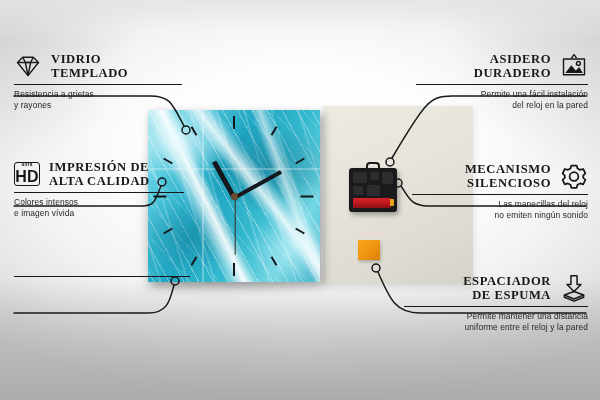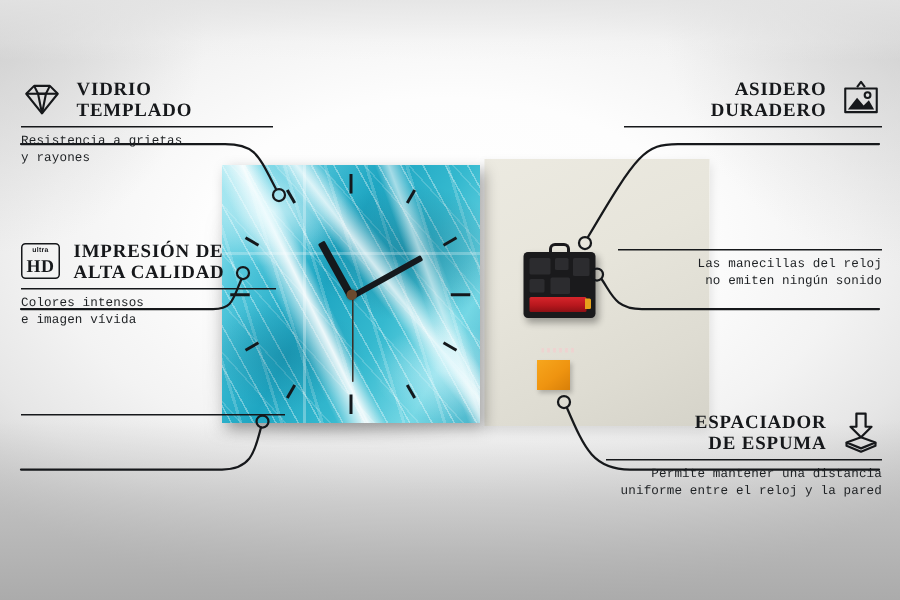--- a/index.html
+++ b/index.html
@@ -180,21 +180,21 @@
     line-height:14px;
     letter-spacing:.55px;
     color:#16181b;
     white-space:pre-line;
     text-transform:uppercase;
   }
   .feat-rule {
     height:1.4px; background:#16181b; margin-top:4px;
   }
   .feat-desc {
-    font-family:Liberation Mono, monospace;
+    font-family:Liberation Sans, sans-serif;
     font-size:8.4px;
     line-height:10.4px;
     color:#1d2023;
     margin-top:4px;
     white-space:pre-line;
     letter-spacing:.1px;
   }
   .feat-icon { flex:0 0 auto; width:28px; height:28px; display:block; }
 
   
@@ -213,22 +213,22 @@
   #feat-espaciador .feat-rule{width:184px; margin-left:auto; }
 
   
   .hd-box {
     width:26px; height:24px; border:1.6px solid #16181b; border-radius:3px;
     display:flex; flex-direction:column; align-items:center; justify-content:center;
     line-height:1;
   }
   .hd-ultra { font-size:4.6px; font-weight:bold; letter-spacing:.2px; color:#16181b;
               font-family:"Liberation Sans", sans-serif; }
-  .hd-hd { font-size:12px; font-weight:bold; color:#16181b; letter-spacing:.3px;
-           font-family:Liberation Serif, serif; margin-top:.5px; }
+  .hd-hd { font-size:16px; font-weight:bold; color:#16181b; letter-spacing:.3px;
+           font-family:Liberation Sans, sans-serif; margin-top:.5px; }
 </style>
 </head>
 <body>
 
 <div id="stage">
 
   <div id="bg-corner-l"></div>
   <div id="bg-corner-r"></div>
   <div id="bg-top-shade"></div>
   <div id="bg-bottom-shade"></div>
@@ -354,23 +354,37 @@
       <svg class="feat-icon" viewBox="0 0 32 32">
         <g fill="none" stroke="#16181b" stroke-width="1.6" stroke-linejoin="round">
           <path d="M13,7 L16,3 L19,7"></path>
           <rect x="4" y="8" width="24" height="18"></rect>
           <path d="M6,24 L13,15 L18,21 L22,17 L26,24 Z" fill="#16181b" stroke="none"></path>
           <circle cx="21" cy="13" r="2.2"></circle>
         </g>
       </svg>
     </div>
     <div class="feat-rule"></div>
+    <div class="feat-desc">Permite una fácil instalación
+del reloj en la pared</div>
   </div>
 
   <div class="feature feat-right" id="feat-mecanismo">
+    <div class="feat-head">
+      <div class="feat-title">MECANISMO
+SILENCIOSO</div>
+      <svg class="feat-icon" viewBox="0 0 32 32">
+        <g fill="none" stroke="#16181b" stroke-width="2" stroke-linejoin="round">
+          <path d="M13,4 L19,4 L20,7.5 L23,9 L26.5,8 L29,13 L26.5,15.5 L26.5,18 L29,20.5
+                   L26.5,25.5 L23,24.5 L20,26 L19,29.5 L13,29.5 L12,26 L9,24.5 L5.5,25.5
+                   L3,20.5 L5.5,18 L5.5,15.5 L3,13 L5.5,8 L9,9 L12,7.5 Z"></path>
+          <circle cx="16" cy="16.7" r="5"></circle>
+        </g>
+      </svg>
+    </div>
     <div class="feat-rule"></div>
     <div class="feat-desc">Las manecillas del reloj
 no emiten ningún sonido</div>
   </div>
 
   <div class="feature feat-right" id="feat-espaciador">
     <div class="feat-head">
       <div class="feat-title">ESPACIADOR
 DE ESPUMA</div>
       <svg class="feat-icon" viewBox="0 0 32 32">

